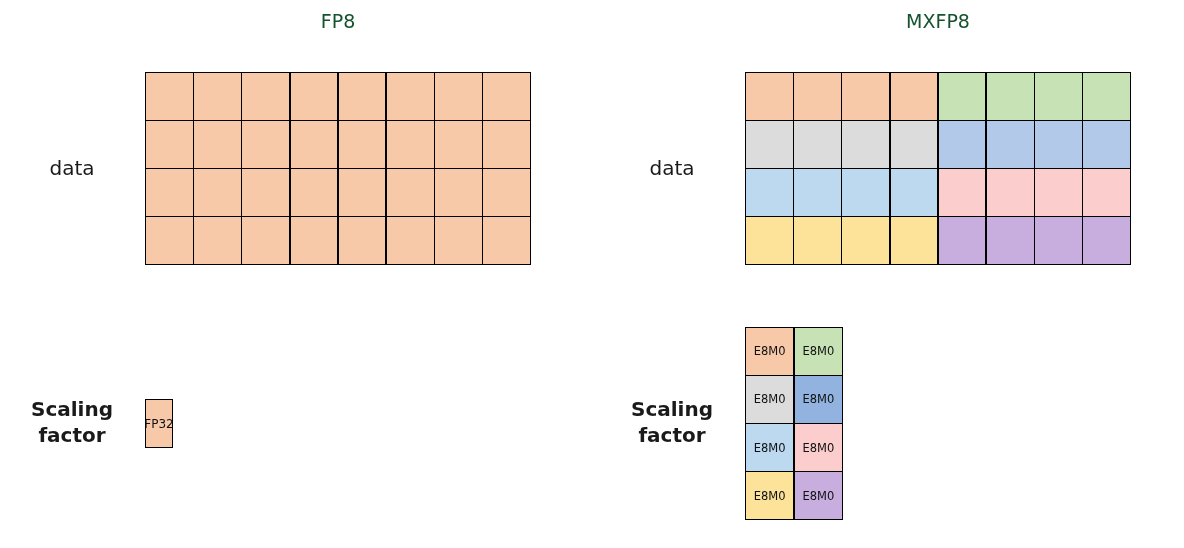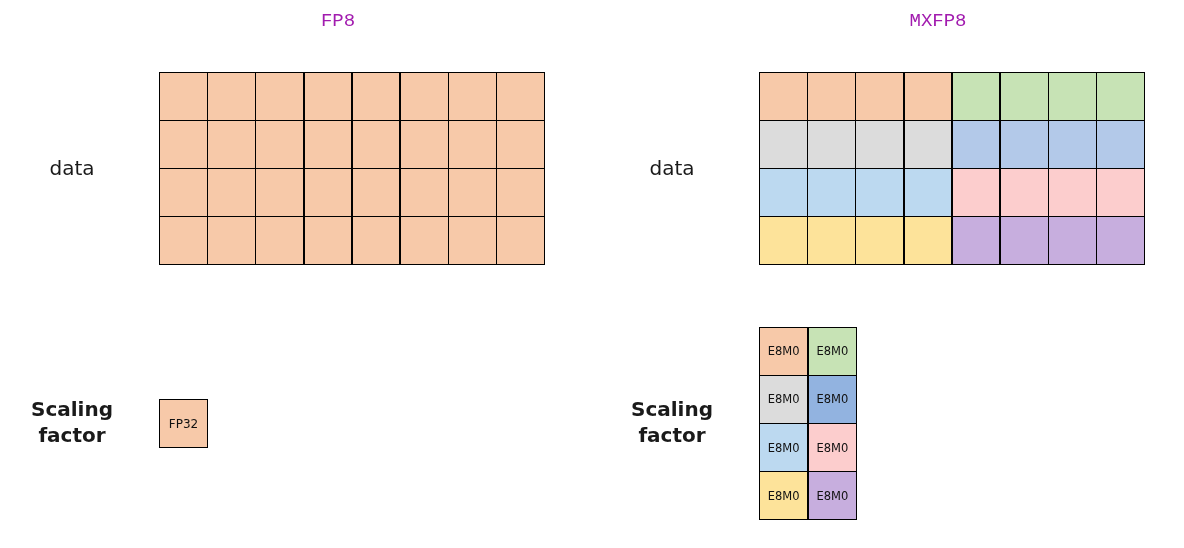--- a/index.html
+++ b/index.html
@@ -15,42 +15,40 @@
     font-family: "DejaVu Sans", "Liberation Sans", sans-serif;
     color: #1a1a1a;
   }
 
   .panel-title {
     position: absolute;
     font-size: 19px;
     line-height: 22px;
     text-align: center;
     white-space: nowrap;
-    color: #a21caf;
-    font-family: Liberation Mono, monospace;
+    color: #14532d;
   }
 
   .side-label {
     position: absolute;
     font-size: 20px;
     line-height: 26px;
     text-align: center;
     color: #1a1a1a;
   }
   .side-label span { display: block; font-weight: bold; }
 
   
   .cell-grid {
     position: absolute;
     display: grid;
     background: #000000;
     border: 1.6px solid #000000;
     box-sizing: border-box;
     gap: 1.4px;
-    margin-left: 14px;
   }
   .cell {
     background: #f7c9a9;
     display: flex;
     align-items: center;
     justify-content: center;
     font-size: 11px;
     color: #111111;
     overflow: hidden;
     white-space: nowrap;
@@ -73,21 +71,21 @@
     width: 386px;
     height: 193px;
     grid-template-columns: repeat(8, 1fr);
     grid-template-rows: repeat(4, 1fr);
   }
 
   
   #fp8-scale-grid {
     left: 145px;
     top: 399px;
-    width: 49px;
+    width: 28px;
     height: 49px;
     grid-template-columns: 1fr;
     grid-template-rows: 1fr;
   }
   #fp8-scale-grid .cell { font-size: 12px; }
 
   
   #mxfp8-scale-grid {
     left: 745px;
     top: 327px;

